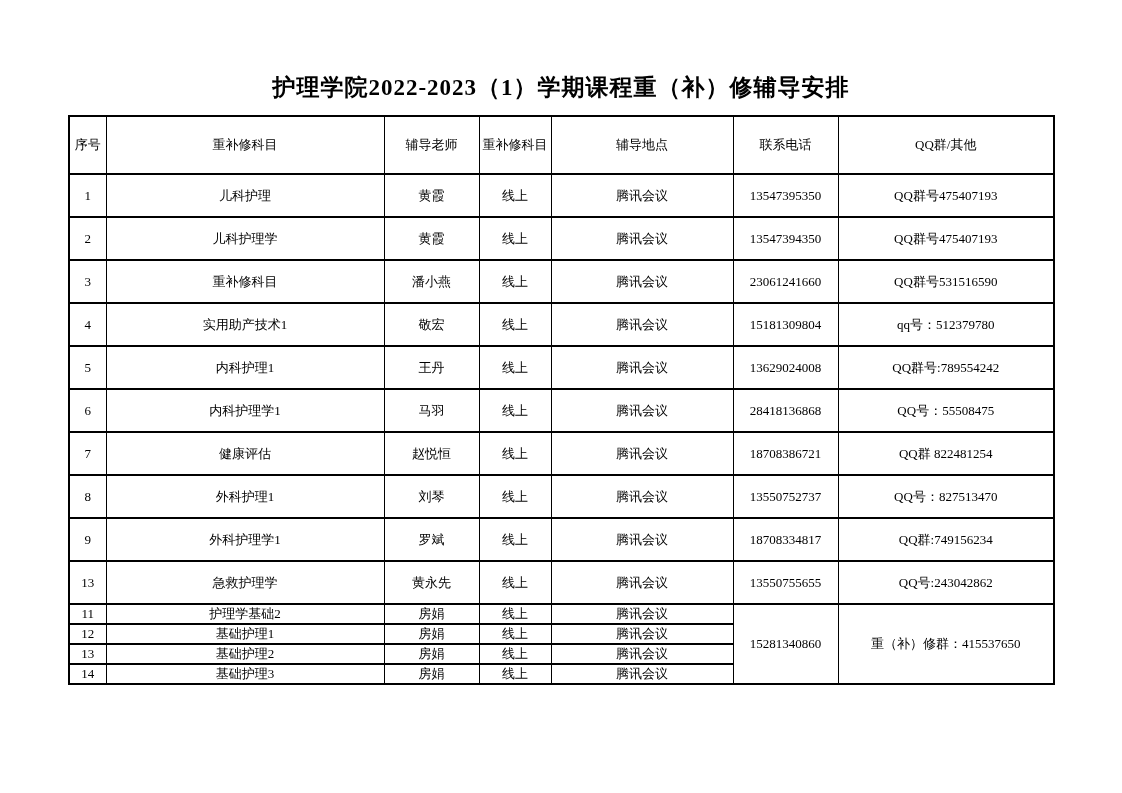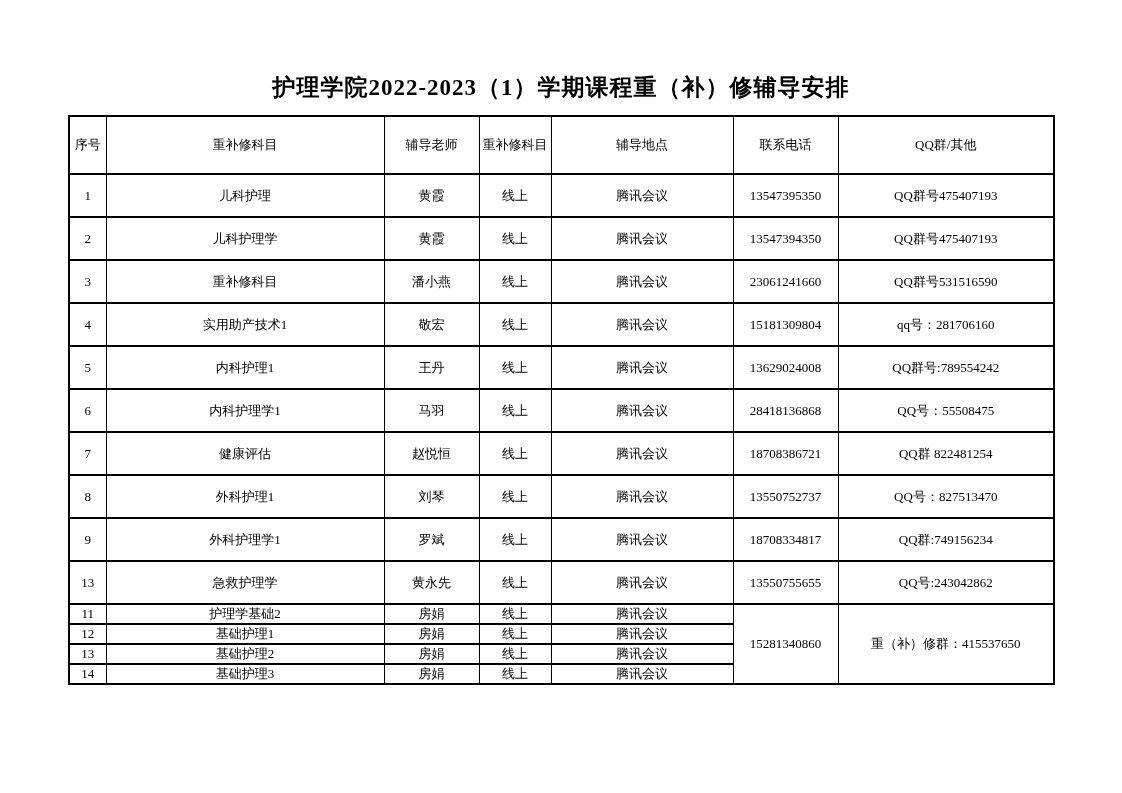--- a/index.html
+++ b/index.html
@@ -115,21 +115,21 @@
       <td class="qq-serif">QQ群号531516590</td>
     </tr>
 
     <tr class="r-tall">
       <td>4</td>
       <td>实用助产技术1</td>
       <td class="b-sans">敬宏</td>
       <td class="b-sans">线上</td>
       <td>腾讯会议</td>
       <td>15181309804</td>
-      <td class="qq-sans">qq号：281706160</td>
+      <td class="qq-sans">qq号：512379780</td>
     </tr>
 
     <tr class="r-tall">
       <td>5</td>
       <td>内科护理1</td>
       <td class="b-sans">王丹</td>
       <td class="b-sans">线上</td>
       <td>腾讯会议</td>
       <td>13629024008</td>
       <td class="qq-sans">QQ群号:789554242</td>

